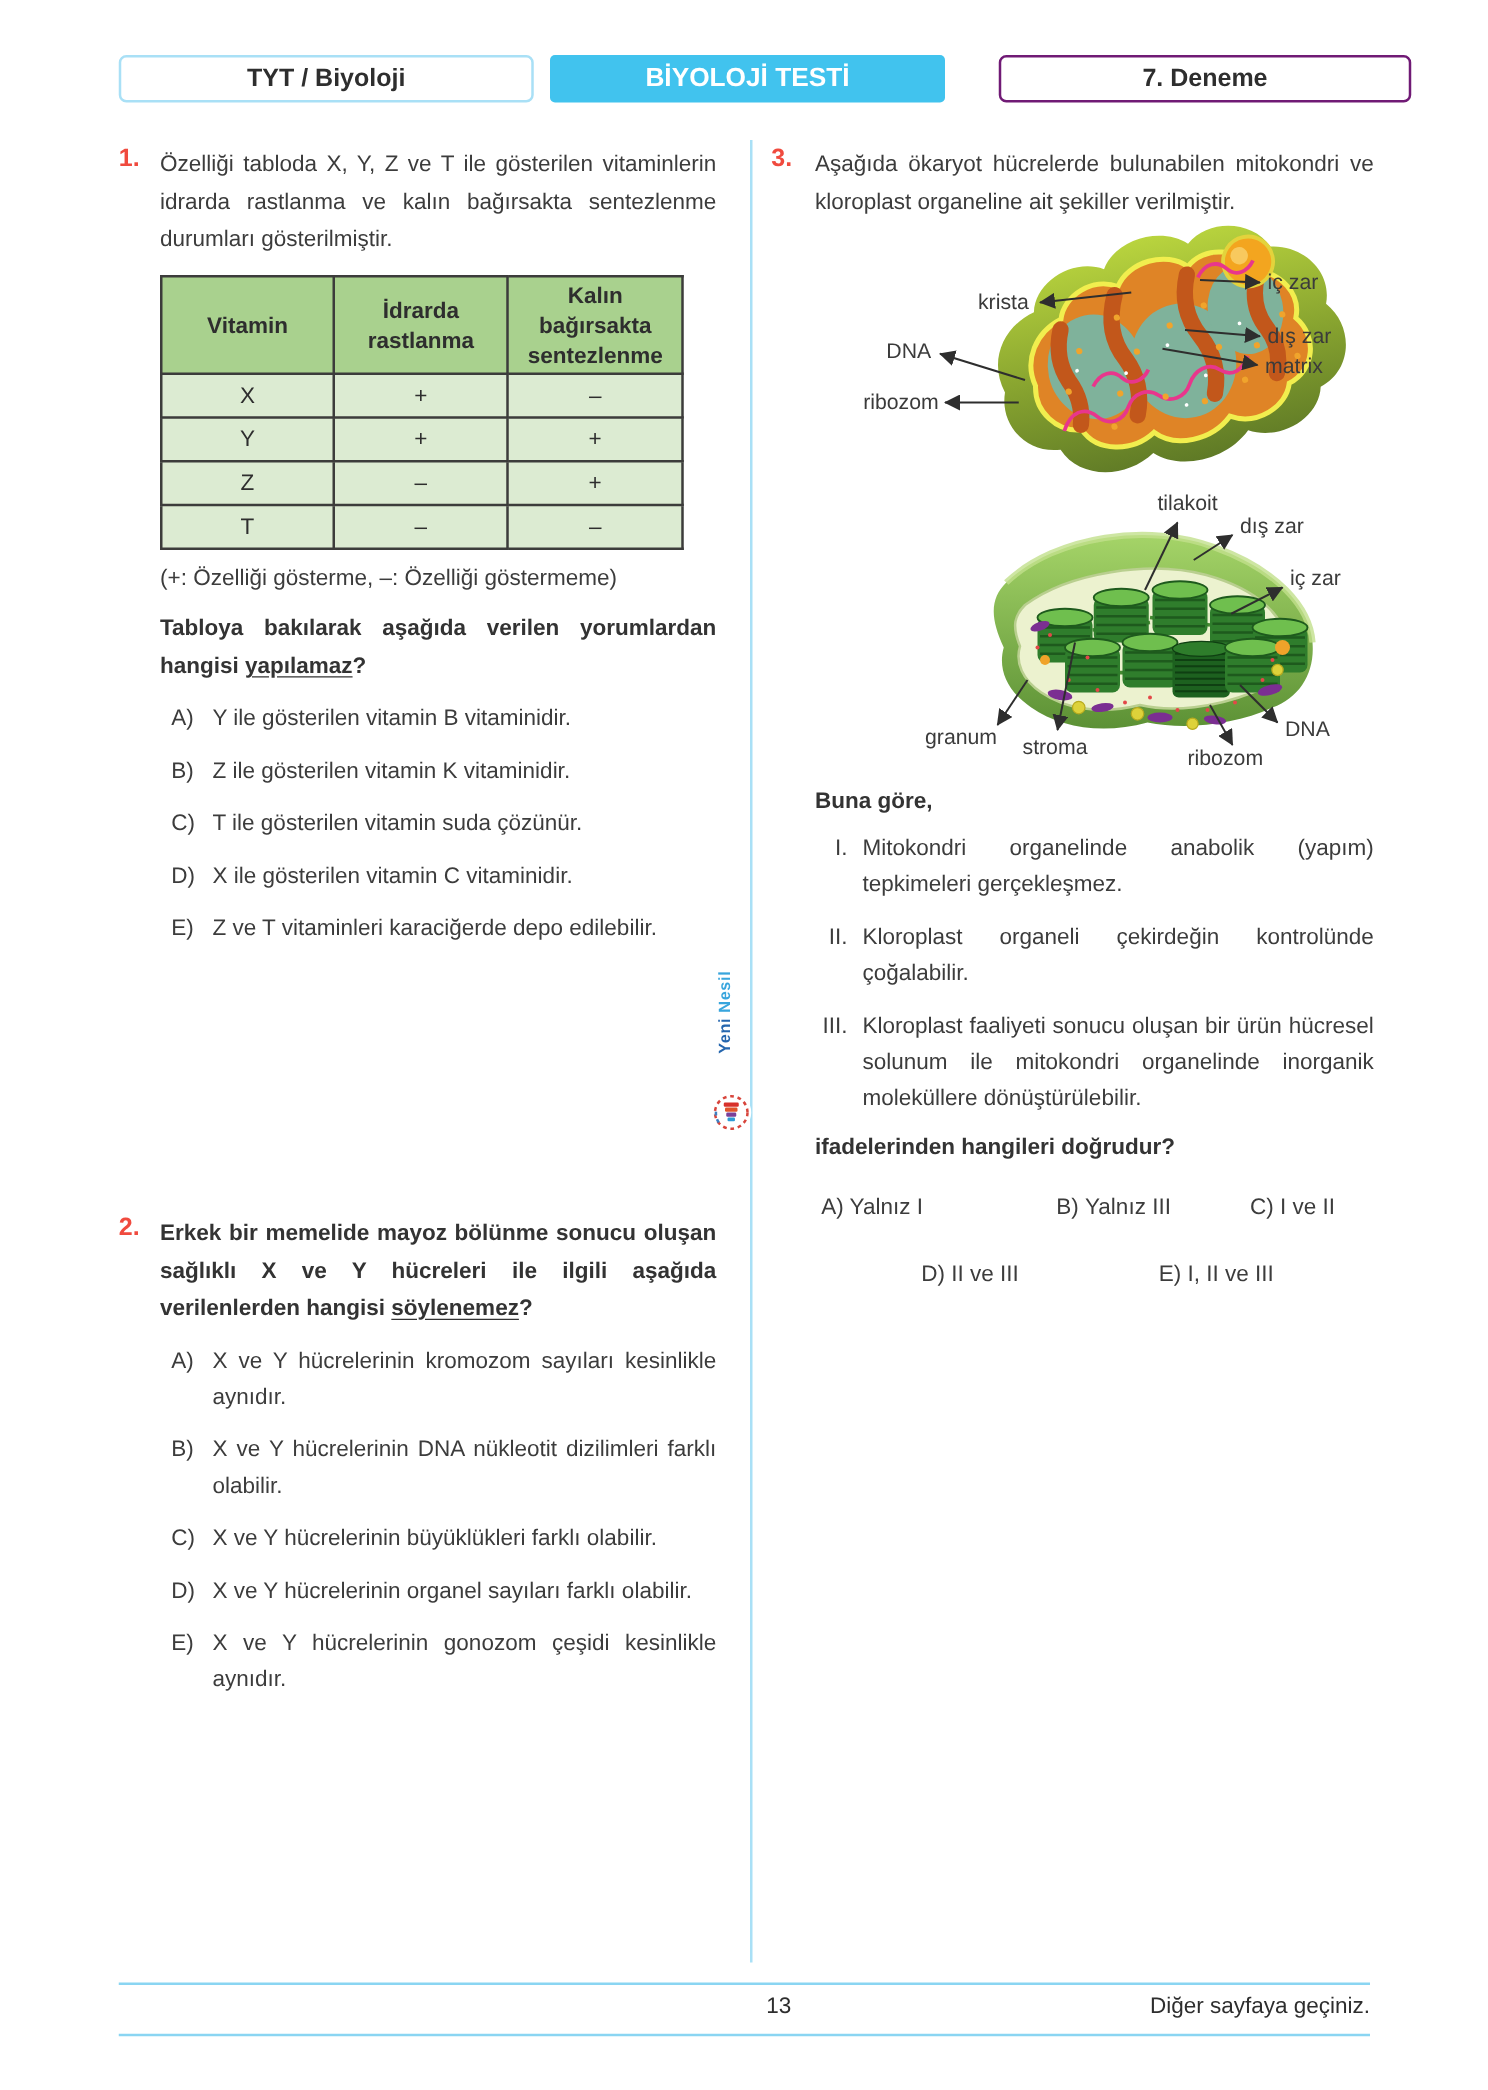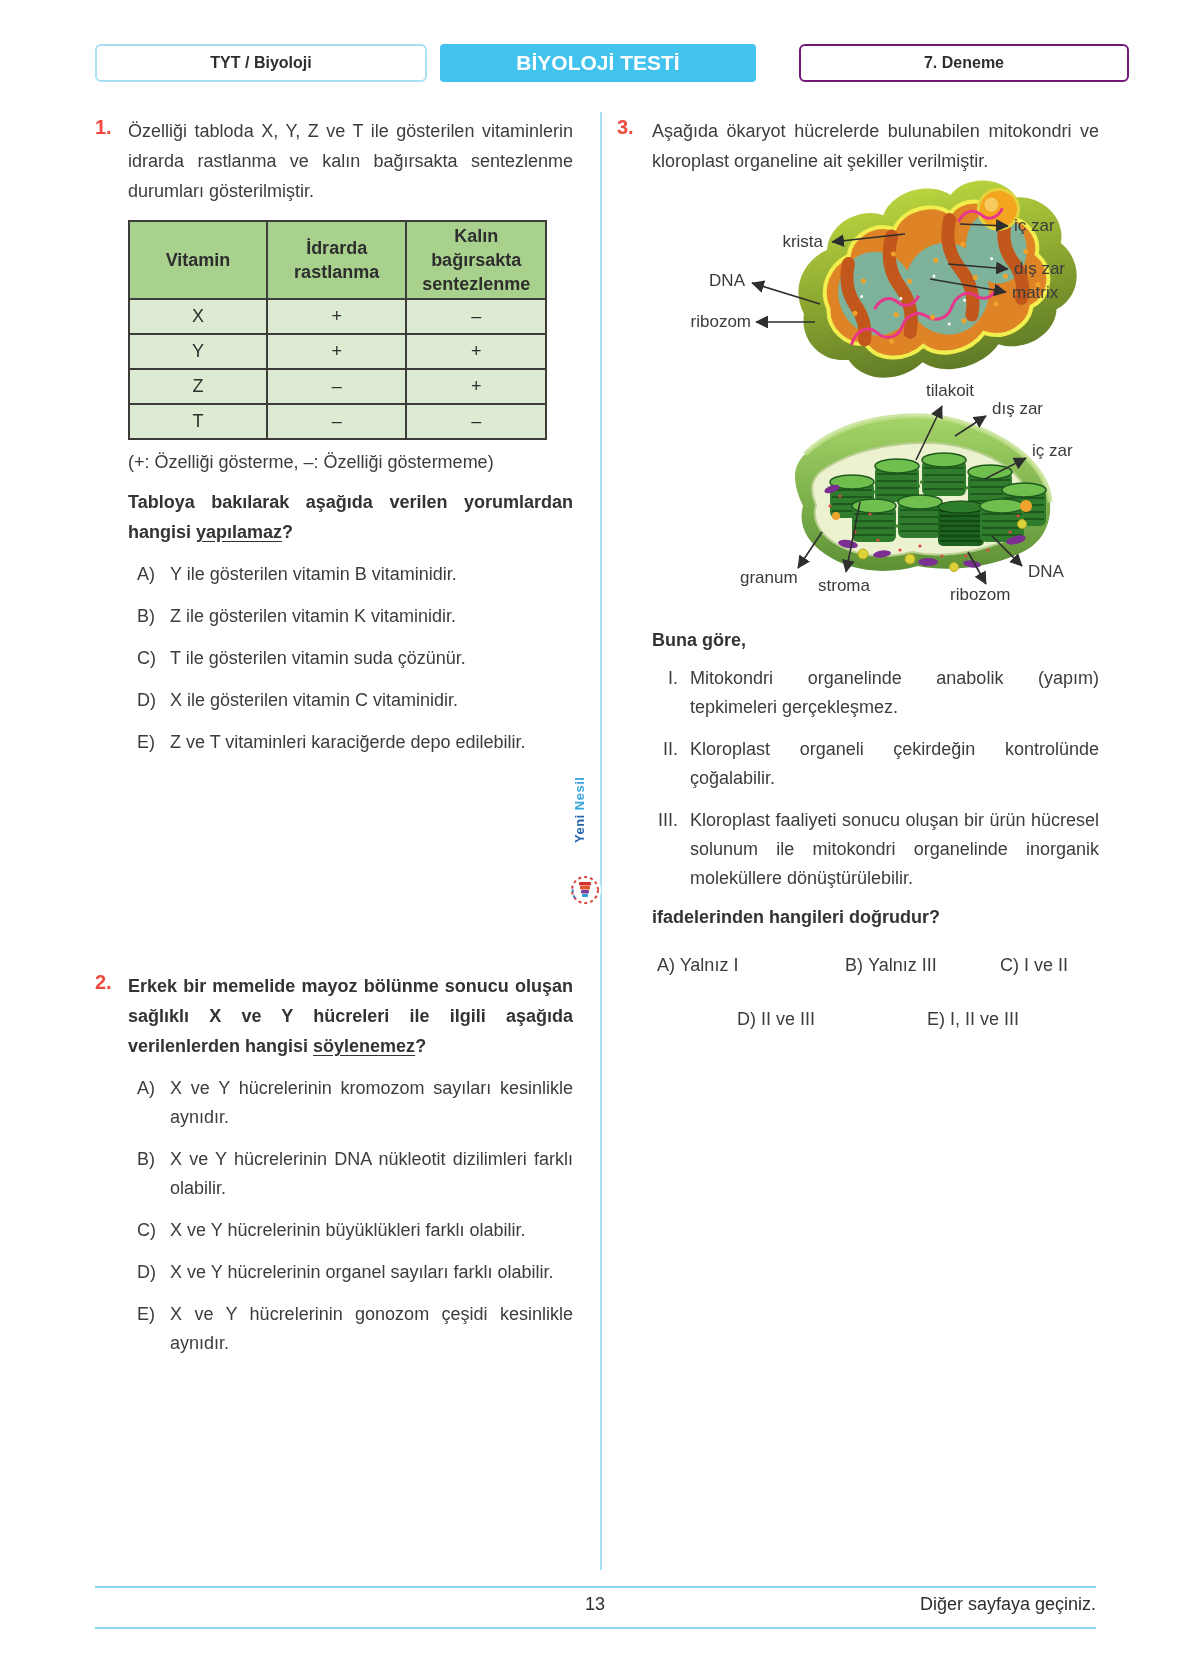--- a/index.html
+++ b/index.html
@@ -3,40 +3,40 @@
 <meta charset="utf-8">
 <style>
   html,body { margin:0; padding:0; background:#ffffff; }
   .page {
     position:relative; width:1190px; height:1672px; background:#fff;
     font-family:"Liberation Sans", sans-serif; color:#3c3c3c; overflow:hidden;
   }
   
   .hdr-box {
     position:absolute; top:44px; height:38px; display:flex; align-items:center; justify-content:center;
-    font-size:16px; font-weight:bold; color:#2e2e2e; box-sizing:border-box;
+    font-size:20px; font-weight:bold; color:#2e2e2e; box-sizing:border-box;
   }
   .hdr-left  { left:95px;  width:332px; border:2px solid #a9e0f6; border-radius:6px; background:#fff; }
   .hdr-center{ left:440px; width:316px; border-radius:4px; background:#41c3ee; color:#ffffff; font-size:21px; }
   .hdr-right { left:799px; width:330px; border:2px solid #701a75; border-radius:6px; background:#fff; }
 
   
   .divider { position:absolute; left:600px; top:112px; width:2px; height:1458px; background:#a9e0f6; }
   .brand-text {
     position:absolute; left:572px; top:843px; font-size:13px; font-weight:bold; white-space:nowrap;
     transform:rotate(-90deg); transform-origin:left top; letter-spacing:0.5px;
   }
   .brand-w1 { color:#2566ae; }
   .brand-w2 { color:#38a5dd; }
   .brand-icon { position:absolute; left:569px; top:874px; width:32px; height:32px; background:#fff; border-radius:50%; }
 
   
   .foot-line { position:absolute; left:95px; width:1001px; height:2px; background:#8ad5f2; }
   .foot-line-1 { top:1586px; } .foot-line-2 { top:1627px; }
-  .page-num { position:absolute; left:545px; top:1594px; width:100px; text-align:center; font-size:18px; color:#2e2e2e; }
+  .page-num { position:absolute; left:573px; top:1594px; width:100px; text-align:center; font-size:18px; color:#2e2e2e; }
   .next-note { position:absolute; right:94px; top:1594px; font-size:18px; color:#2e2e2e; }
 
   
   .qblock { position:absolute; box-sizing:border-box; }
   #q1 { left:95px;  top:116px; width:478px; padding-left:33px; }
   #q2 { left:95px;  top:971px; width:478px; padding-left:33px; }
   #q3 { left:617px; top:116px; width:482px; padding-left:35px; }
   #q3-body { left:617px; top:630px; width:482px; padding-left:35px; }
 
   .qnum { position:absolute; left:0; top:0; font-size:20px; font-weight:bold; color:#f04a3e; }
@@ -54,21 +54,21 @@
     border:2px solid #3c3c3b; text-align:center; font-size:18px; color:#2e2e2e;
   }
   table.vit th { background:#a9d18e; font-weight:bold; height:60px; line-height:24px; padding:2px 6px; }
   table.vit td { background:#dcebd2; height:31px; }
   table.vit col.c1 { width:139px; } table.vit col.c2 { width:140px; } table.vit col.c3 { width:140px; }
   .legend { margin:12px 0 0 0; font-size:18px; color:#3c3c3c; }
 
   
   .fig { position:absolute; }
   #fig-mito   { left:640px; top:176px; width:456px; height:208px; }
-  #fig-chloro { left:620px; top:374px; width:476px; height:232px; }
+  #fig-chloro { left:620px; top:386px; width:476px; height:232px; }
   .fig svg { display:block; }
   .fig text { font-family:"Liberation Sans", sans-serif; font-size:17px; fill:#3b3b3b; }
 
   
   .lead { margin:0; font-size:18px; font-weight:bold; color:#333; }
   .stmt { display:flex; margin-top:13px; font-size:18px; line-height:29px; }
   .stmt .sl { flex:0 0 38px; text-align:right; padding-right:12px; box-sizing:border-box; }
   .stmt .st { flex:1; text-align:justify; }
   .q3stem { margin:14px 0 0 0; font-size:18px; font-weight:bold; color:#333; }
   .optline { position:relative; height:33px; margin-top:21px; font-size:18px; }

